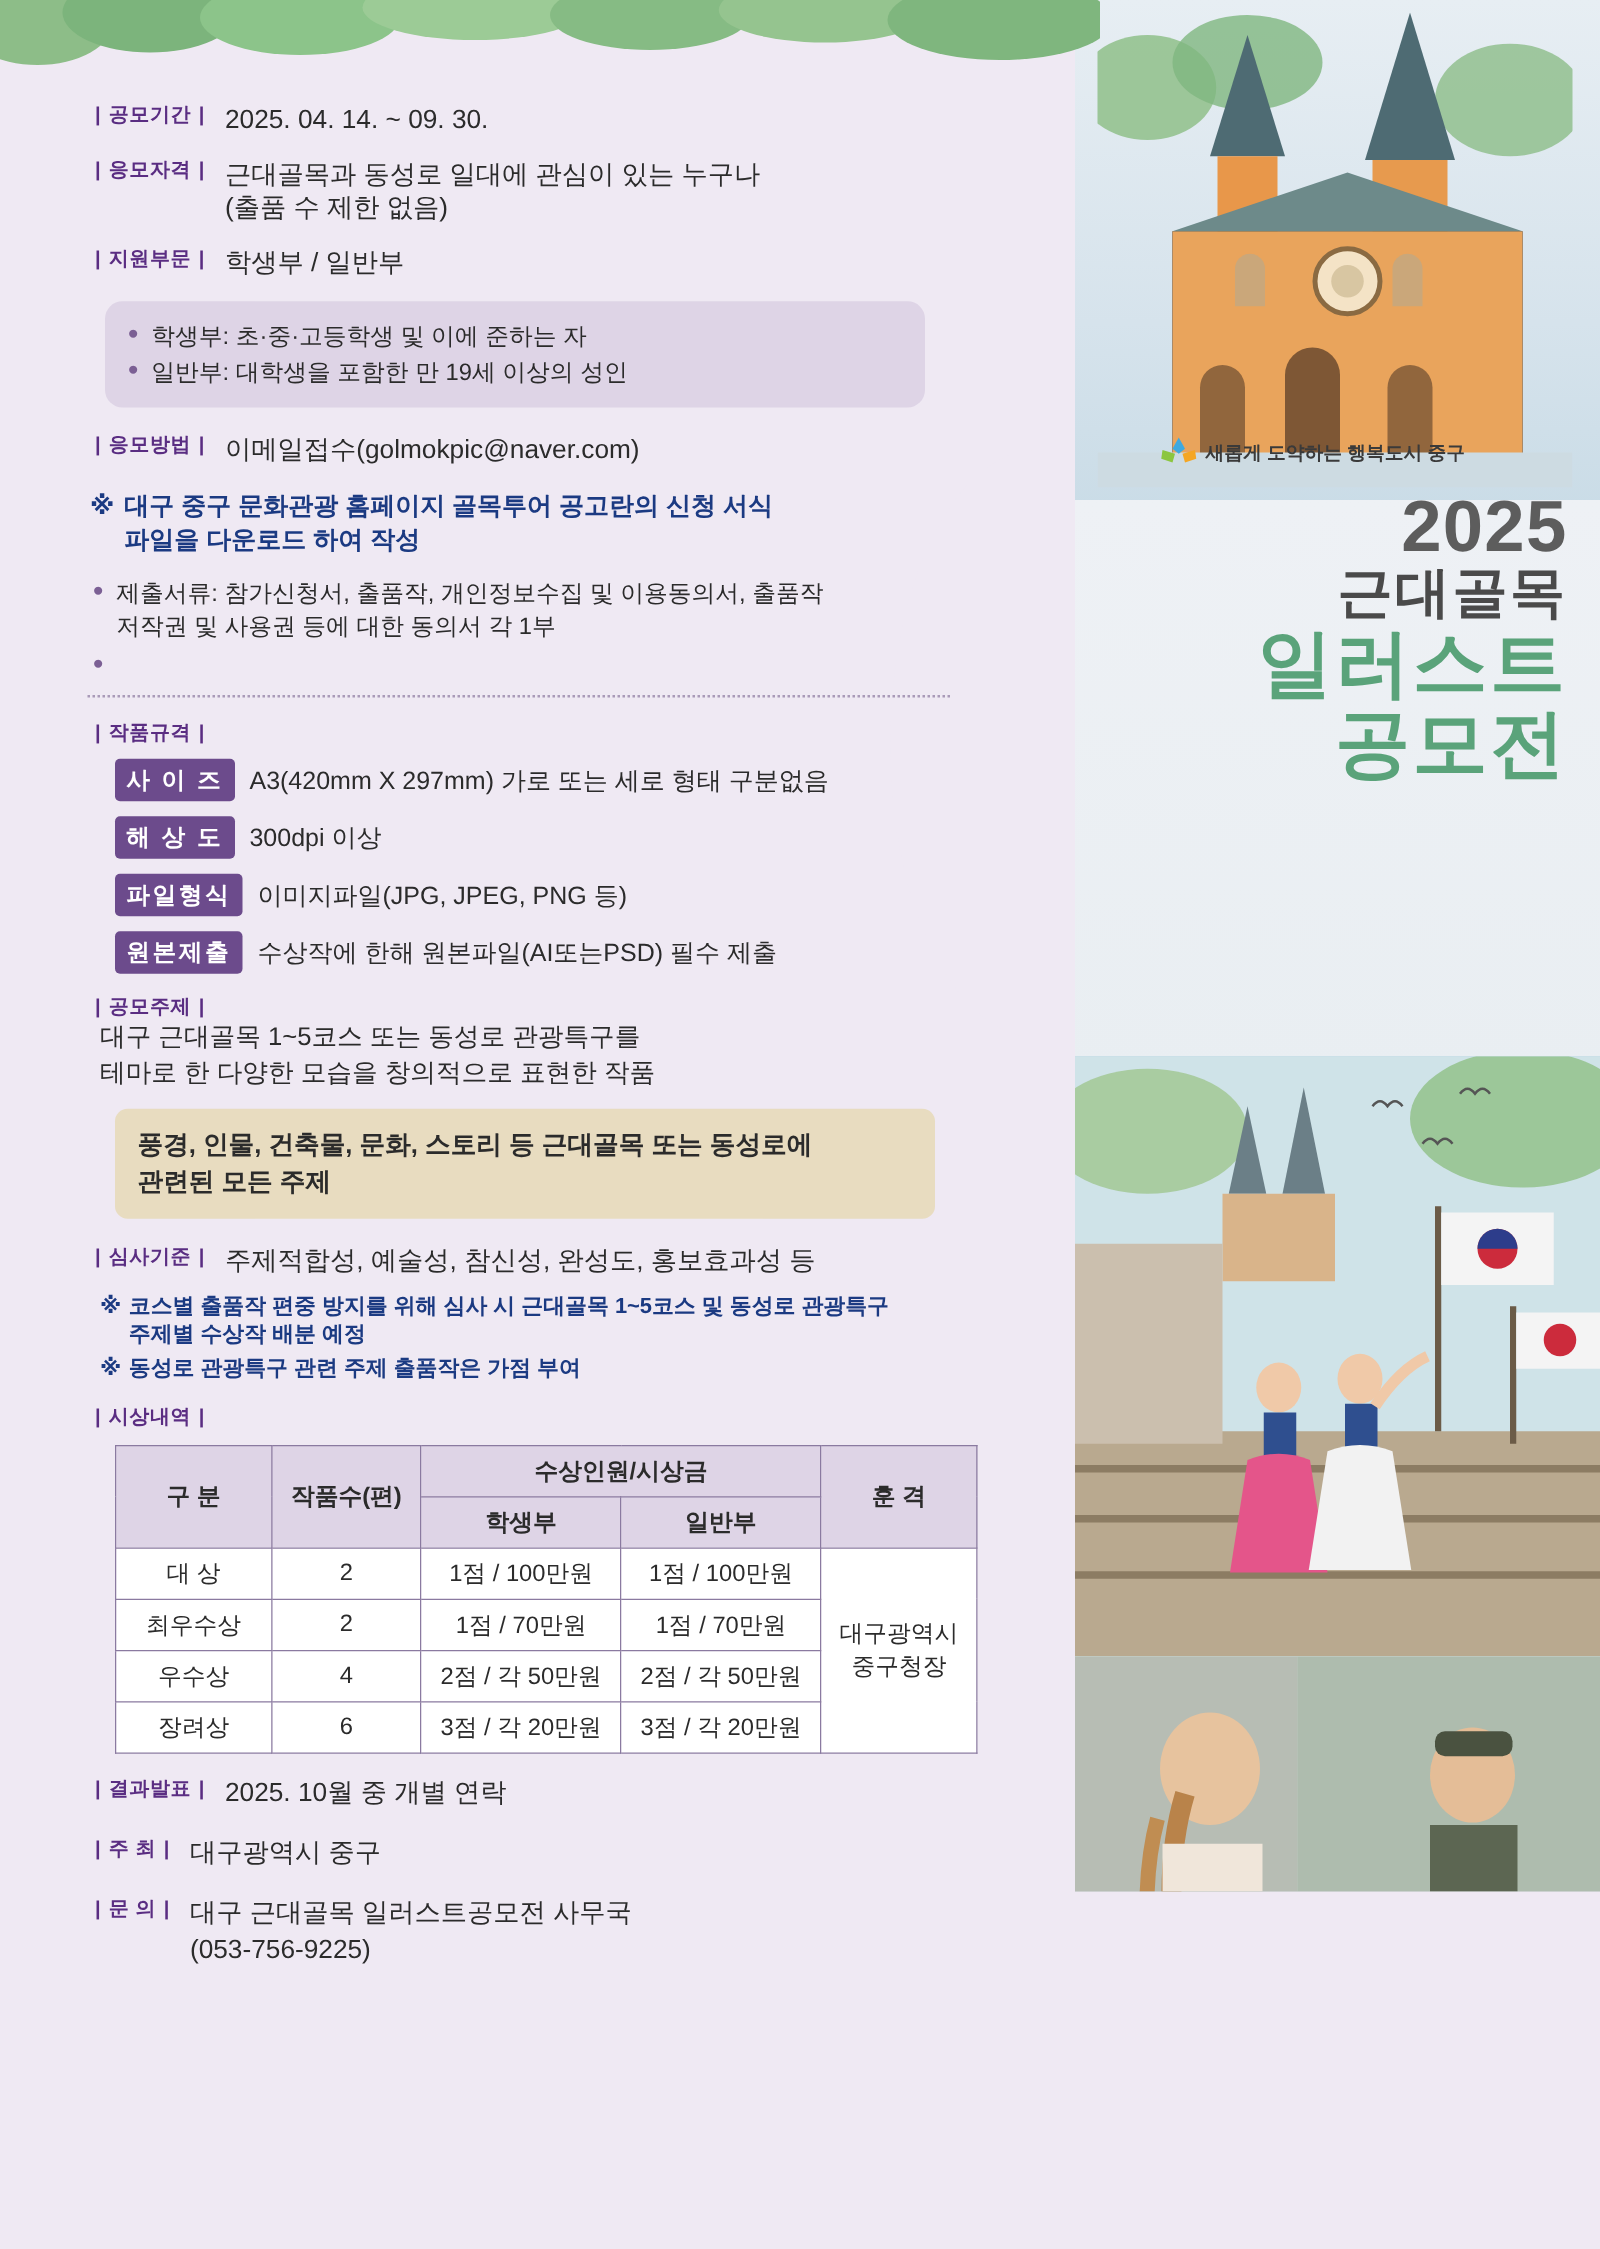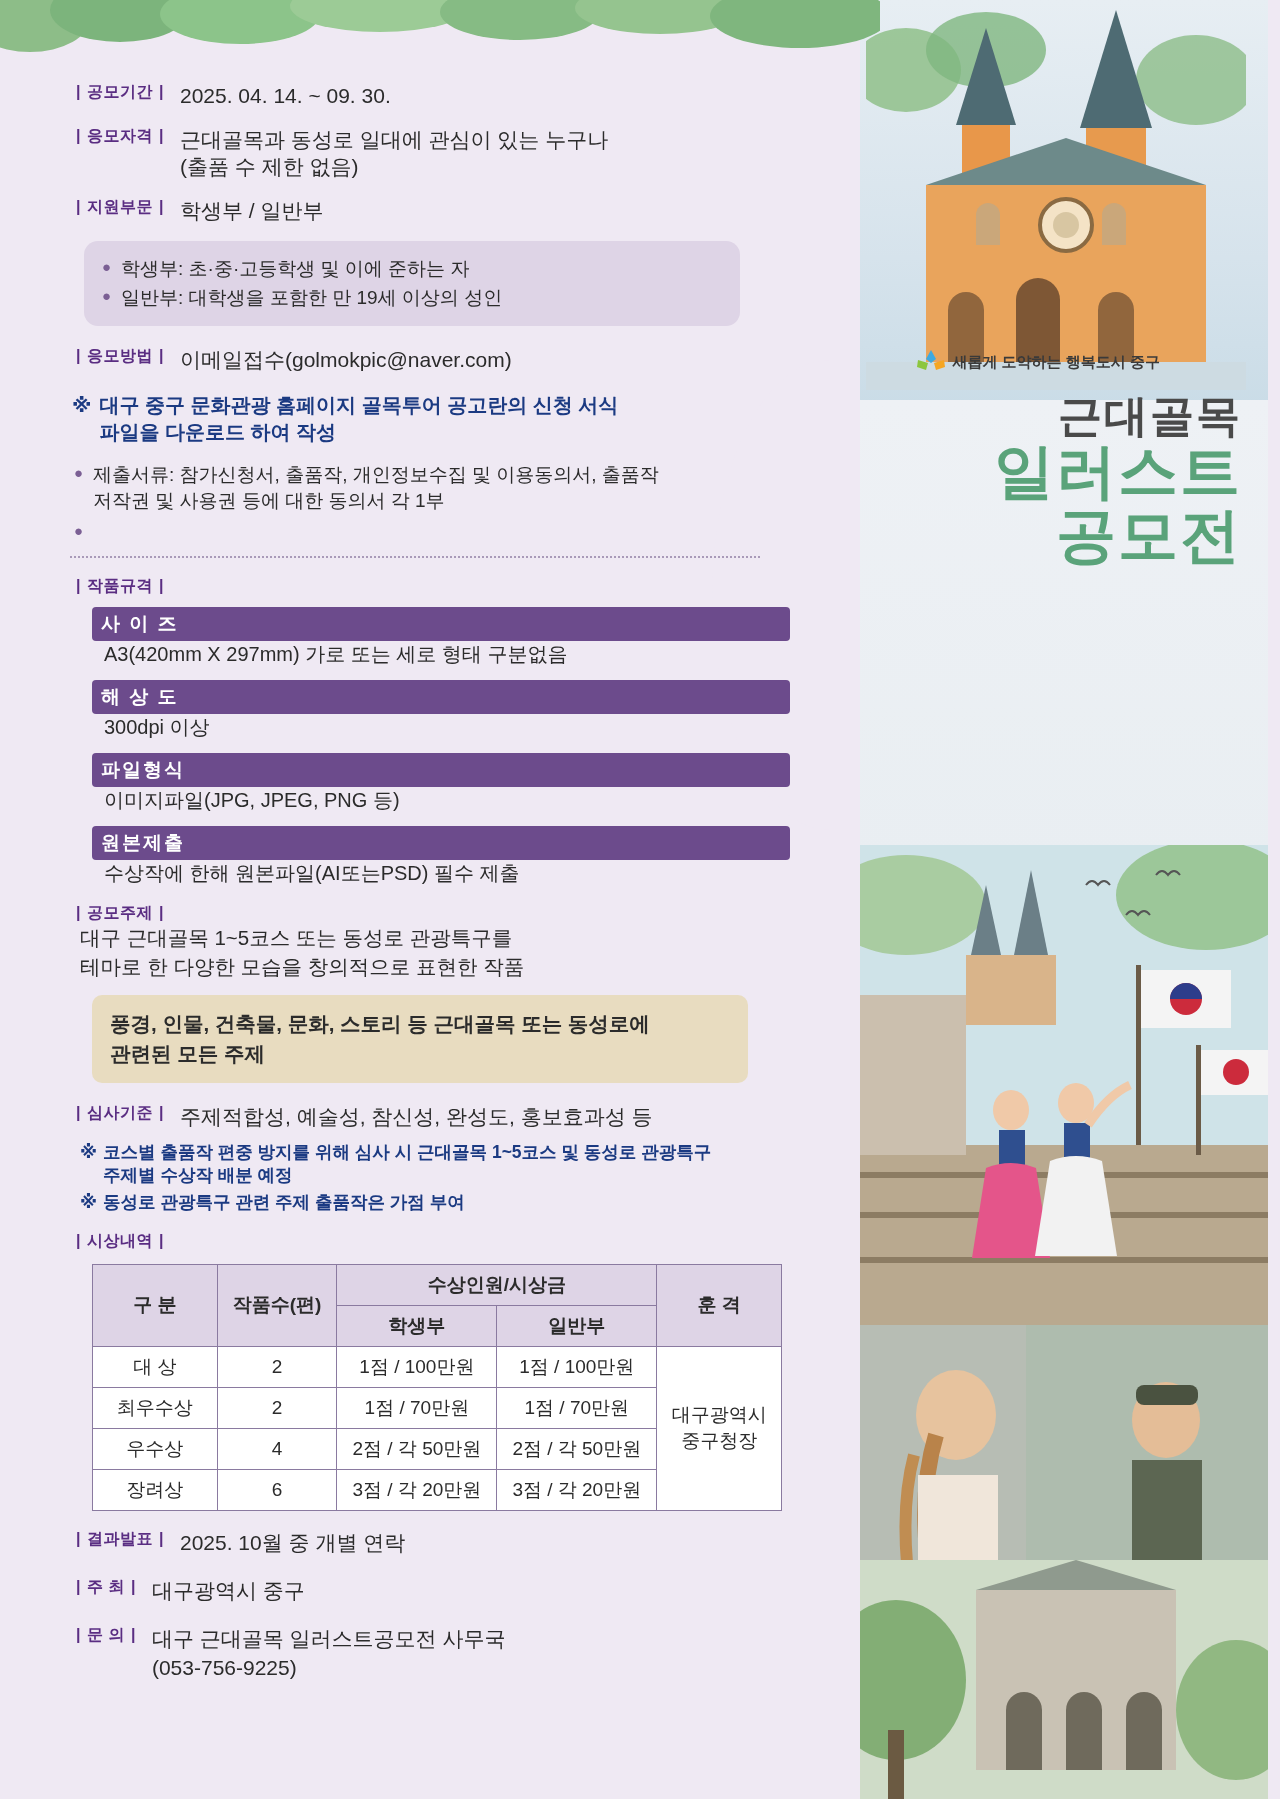--- a/index.html
+++ b/index.html
@@ -7,21 +7,21 @@
     width:1280px;height:1799px;
     font-family:"Liberation Sans","DejaVu Sans",sans-serif;
     background:#efe9f3;
     overflow:hidden;
     position:relative;
   }
   .poster{position:absolute;inset:0;display:block;}
 
   
   .art-col{
-    position:absolute;right:12px;top:0;width:432px;height:1799px;
+    position:absolute;right:0;top:0;width:432px;height:1513px;
     background:linear-gradient(#cfe0ea,#dfe9ee);
     overflow:hidden;
     text-decoration:underline;
   }
   .art-sky{position:absolute;left:0;top:0;width:432px;height:430px;
     background:linear-gradient(#e7eef3 0%,#d6e3ec 60%,#c8dbe6 100%);}
   .church{position:absolute;left:30px;top:10px;width:380px;height:380px;}
   .art-mid{position:absolute;left:0;top:400px;width:432px;height:460px;
     background:linear-gradient(#eef1f5,#e9eef2);}
   .art-photo1{position:absolute;left:0;top:845px;width:432px;height:480px;
@@ -55,21 +55,21 @@
   .dot{color:#7b5f94;margin-right:10px;font-size:15px;line-height:1.5;}
 
   .note{display:flex;font-size:20px;color:#1b3a82;font-weight:bold;margin:18px 0 16px 2px;line-height:1.35;}
   .note .star{margin-right:8px;}
 
   .plainlist{margin:4px 0 10px 4px;}
   .plainlist .bullet{font-size:19px;margin:6px 0;}
 
   .divider{border-top:2px dotted #a99ab8;margin:14px 0 18px 0;width:690px;}
 
-  .spec-row{display:flex;margin-bottom:12px;flex-direction:column;}
+  .spec-row{display:flex;align-items:center;margin-bottom:12px;}
   .chip{
     background:#6c4b8c;color:#fff;font-size:19px;font-weight:bold;
     padding:4px 9px;border-radius:4px;white-space:nowrap;letter-spacing:2px;
   }
   .spec-val{font-size:20px;color:#2b2b2b;margin-left:12px;}
 
   .theme-row{display:flex;align-items:flex-start;margin-top:16px;flex-direction:column;}
   .theme-val{font-size:20.5px;color:#2b2b2b;margin-left:10px;line-height:1.4;}
 
   .tan-box{
@@ -221,20 +221,21 @@
     <div class="logo">
       <svg width="34" height="30" viewBox="0 0 34 30" style="vertical-align:middle">
         <path d="M17 2 l5 9 l-5 4 l-5 -4 z" fill="#3fa9e0"></path>
         <path d="M4 12 l10 3 l-2 7 l-9 -3 z" fill="#8cc63f"></path>
         <path d="M30 12 l-10 3 l2 7 l9 -3 z" fill="#f5a623"></path>
       </svg>
       <span class="logo-text">새롭게 도약하는 행복도시 중구</span>
     </div>
 
     <div class="title-wrap">
+      <div class="t-year">2025</div>
       <div class="t-1">근대골목</div>
       <div class="t-2">일러스트</div>
       <div class="t-3">공모전</div>
     </div>
   </div>
 
   <div class="left-col">
     <svg class="top-foliage" viewBox="0 0 880 70">
       <ellipse cx="30" cy="18" rx="60" ry="34" fill="#8dbd88"></ellipse>
       <ellipse cx="120" cy="10" rx="70" ry="32" fill="#7cb47c"></ellipse>

